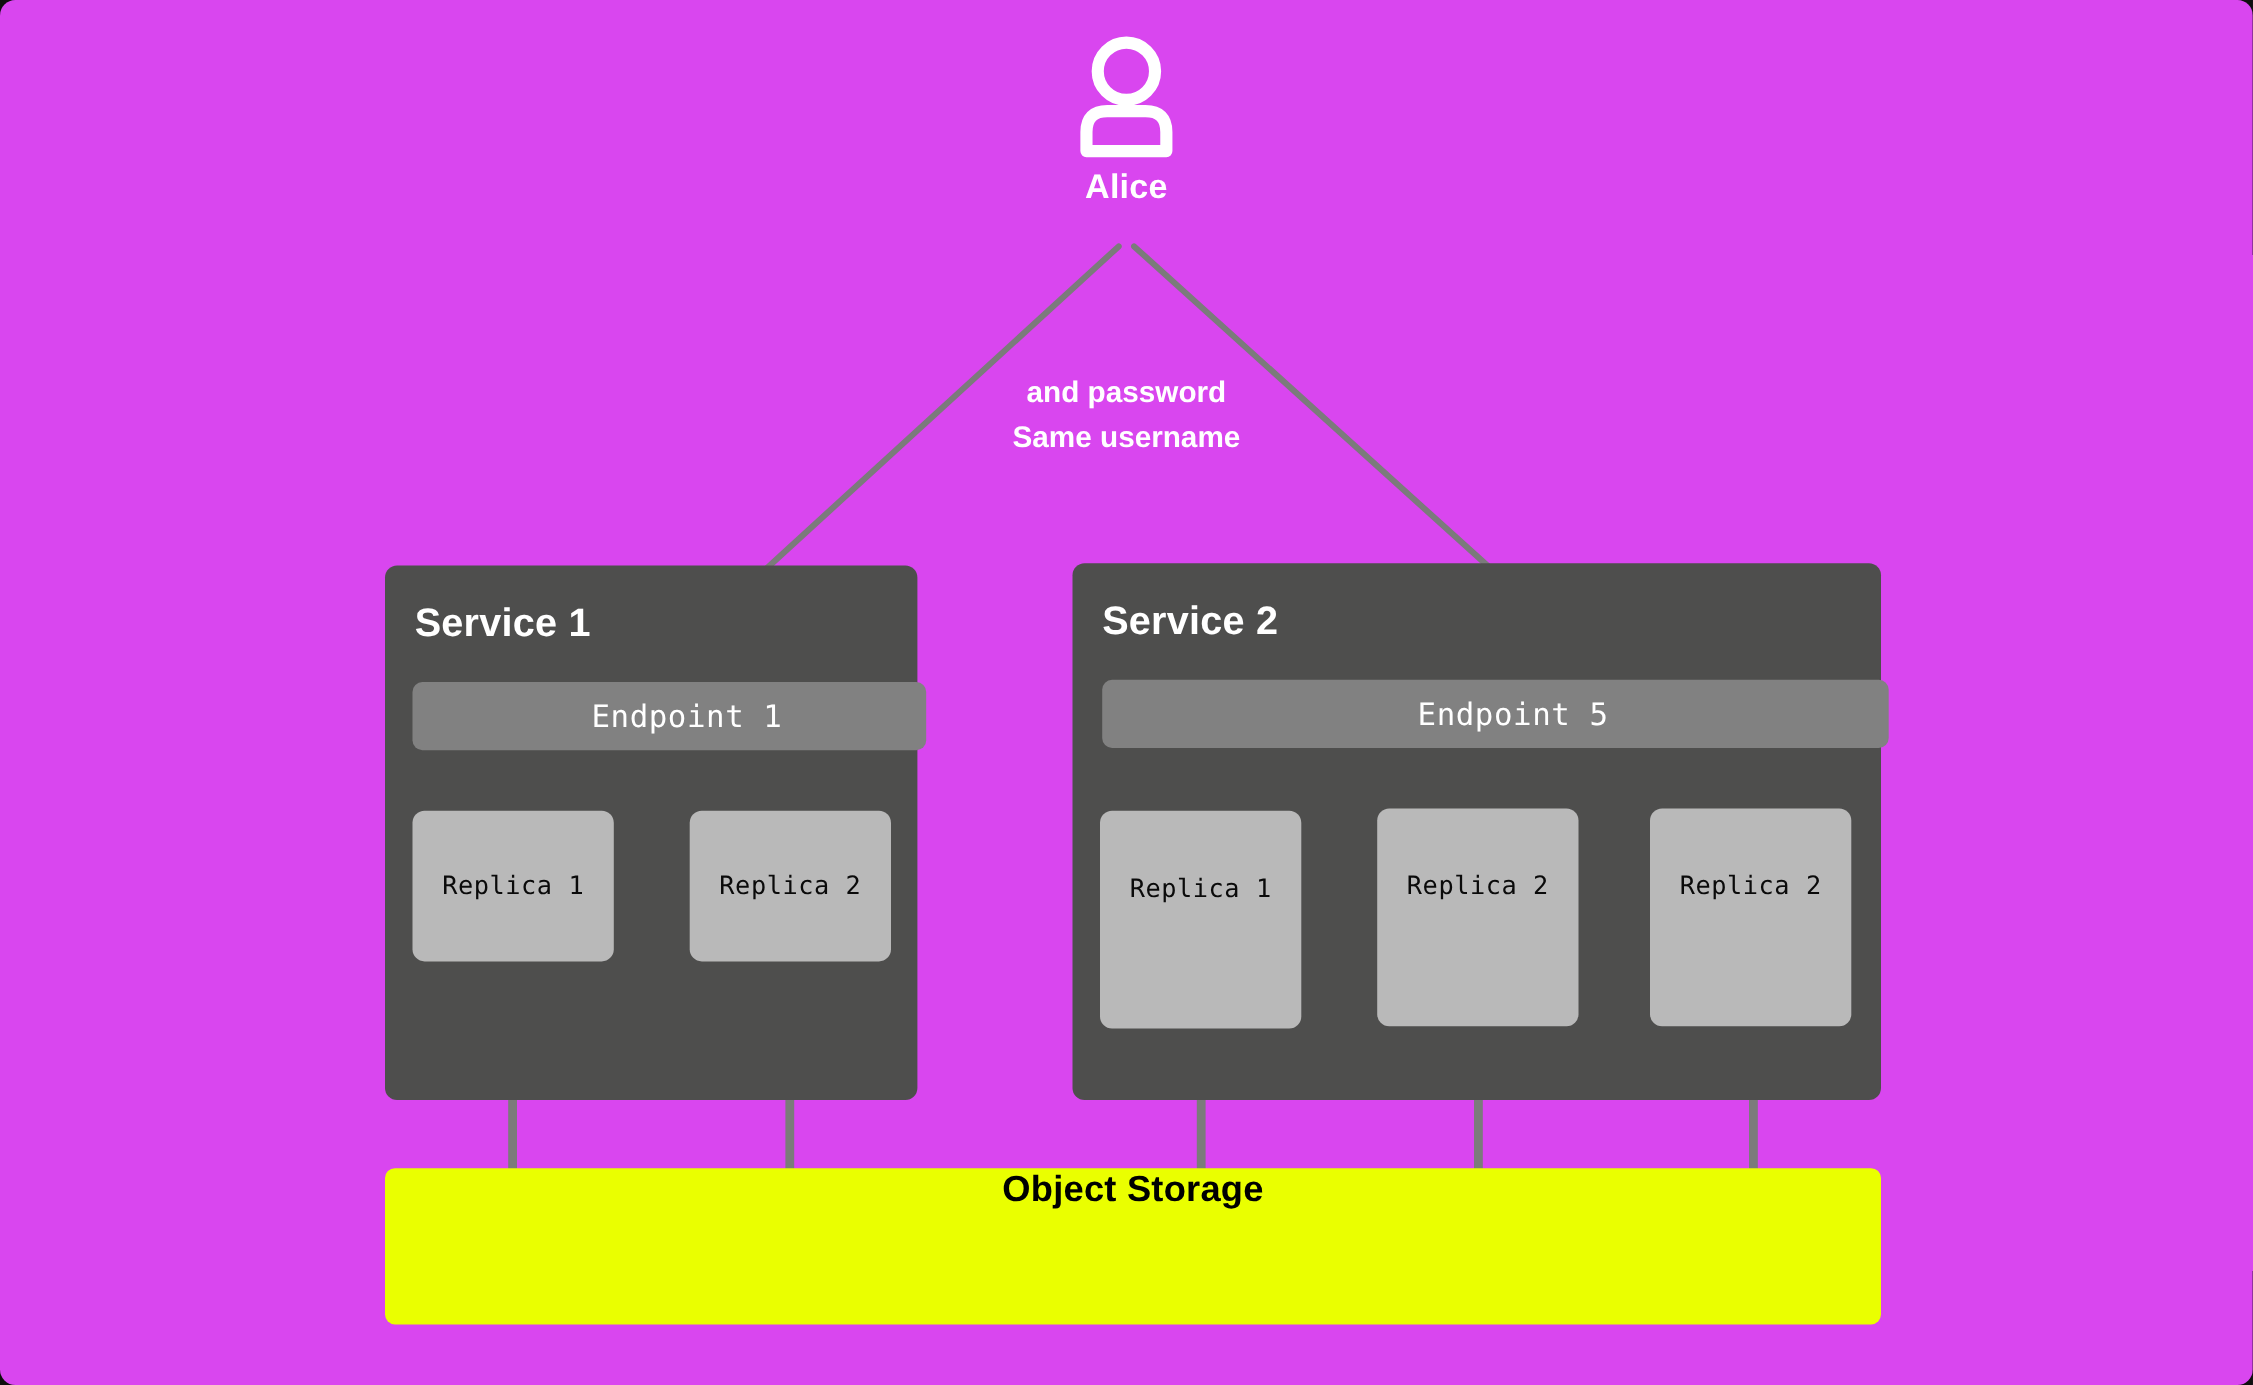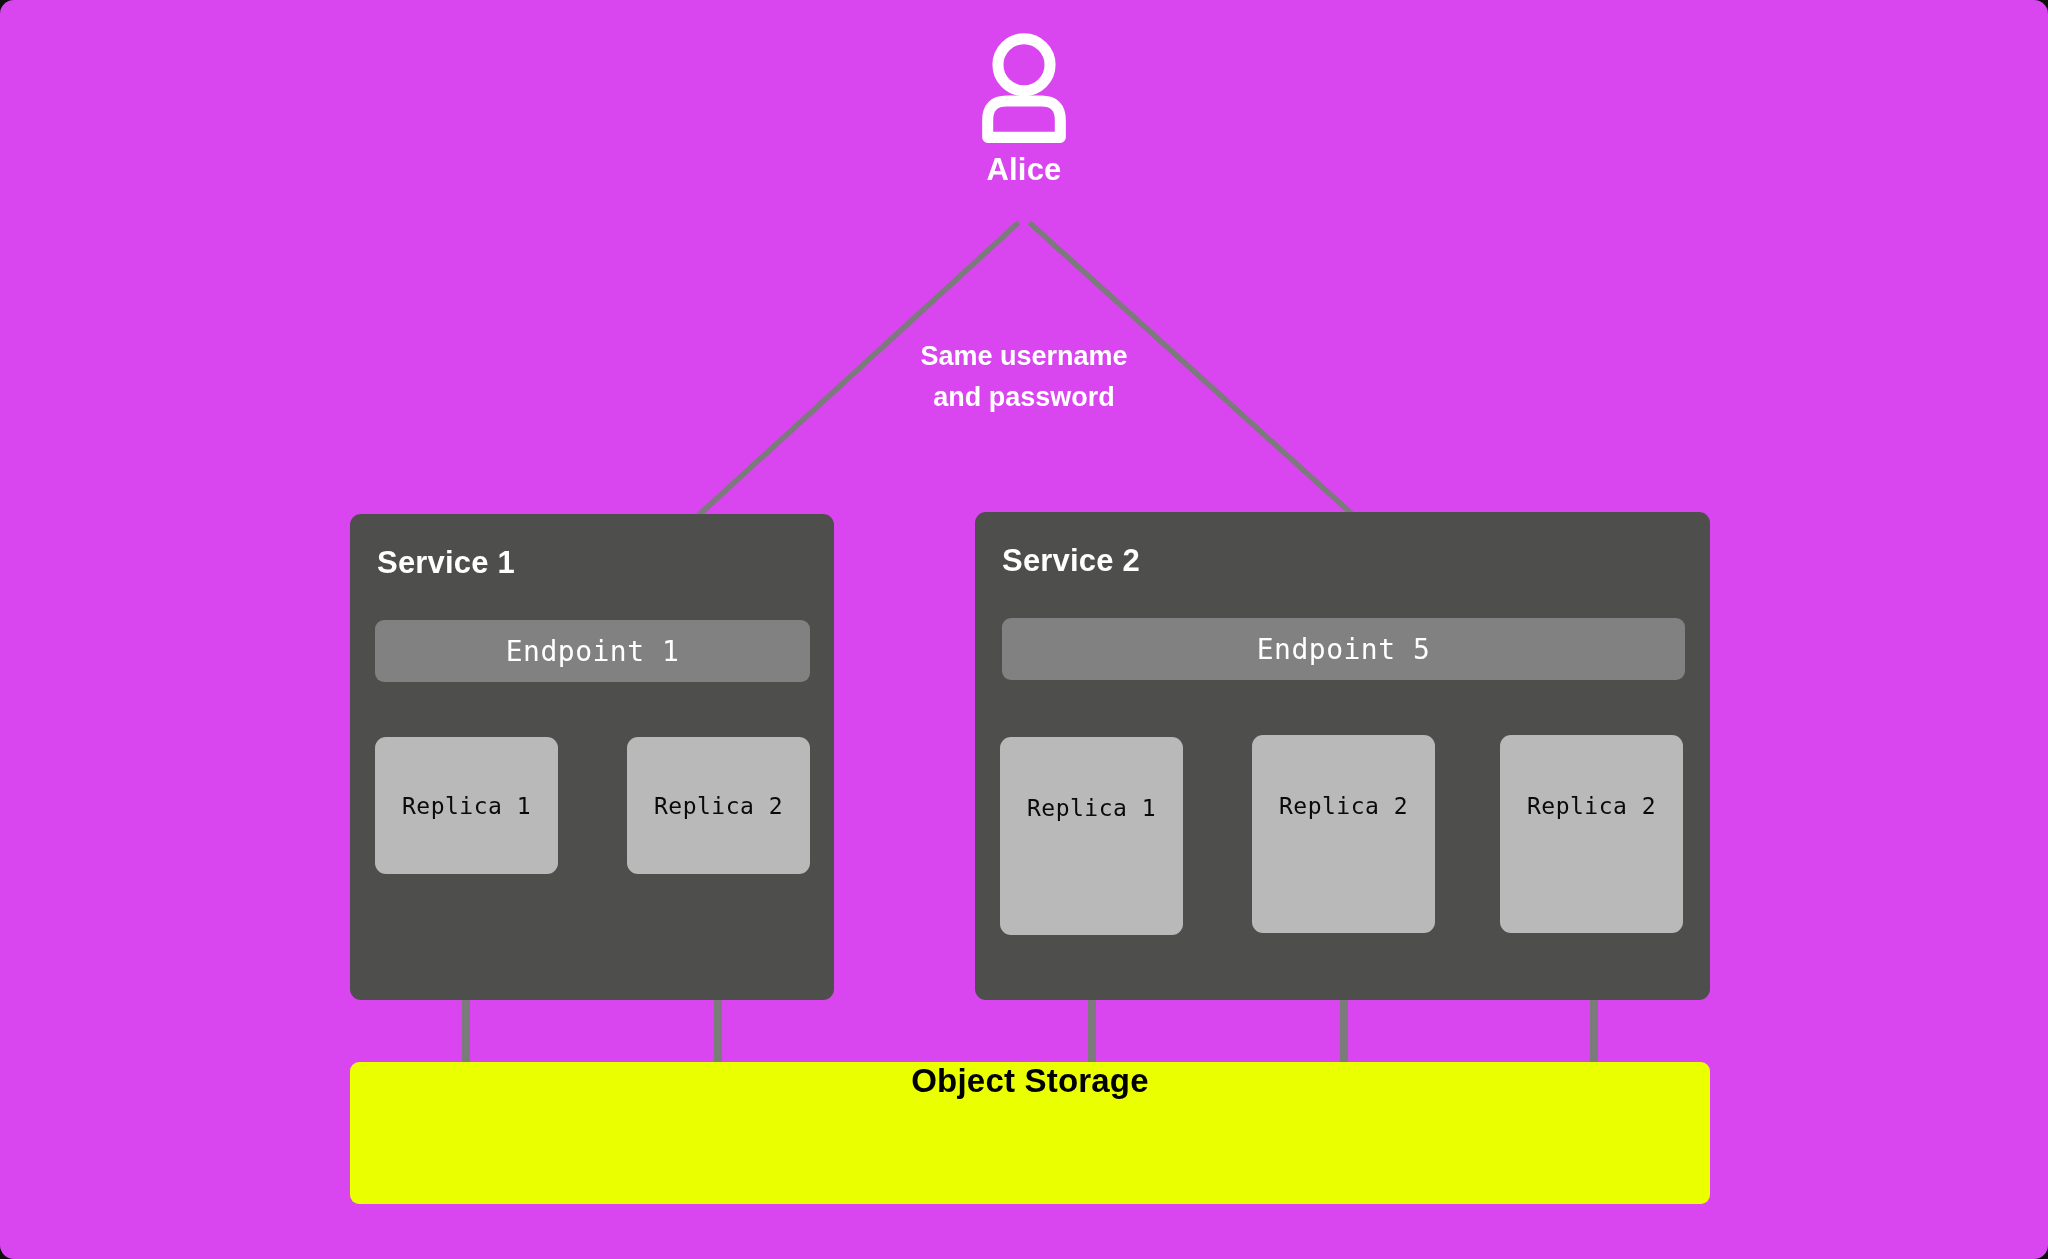--- a/index.html
+++ b/index.html
@@ -75,36 +75,37 @@
 
   
   .service {
     position: absolute;
     background: #4e4e4d;
     border-radius: 11px;
   }
   .service .title {
     position: absolute;
     left: 27px;
-    font-size: 31px;
+    font-size: 36px;
     font-weight: bold;
     color: #ffffff;
     letter-spacing: 0.2px;
   }
   .endpoint {
     position: absolute;
     background: #818181;
     border-radius: 9px;
     color: #ffffff;
     font-family: "DejaVu Sans Mono", "Liberation Mono", monospace;
     font-size: 28px;
     display: flex;
     align-items: center;
     justify-content: center;
     letter-spacing: 0.5px;
+    padding-left: 32px;
   }
   .replica {
     position: absolute;
     background: #b9b9b9;
     border-radius: 11px;
     color: #0a0a0a;
     font-family: "DejaVu Sans Mono", "Liberation Mono", monospace;
     font-size: 23px;
     display: flex;
     justify-content: center;
@@ -150,22 +151,22 @@
     <defs>
       <marker id="ah" viewBox="0 0 10 10" refX="8.6" refY="5" markerWidth="7" markerHeight="7" orient="auto-start-reverse">
         <path d="M 0 0 L 10 5 L 0 10 z" fill="#7b7b7b"></path>
       </marker>
     </defs>
     <line x1="1017" y1="224" x2="608" y2="598" stroke="#7b7b7b" stroke-width="5.5" stroke-linecap="round" marker-end="url(#ah)"></line>
     <line x1="1031" y1="224" x2="1445" y2="598" stroke="#7b7b7b" stroke-width="5.5" stroke-linecap="round" marker-end="url(#ah)"></line>
   </svg>
 
   <div id="caption">
+    <div>and password</div>
     <div>Same username</div>
-    <div>and password</div>
   </div>
 
   <div class="conn" style="left:462px; top:678px; height:390px;"></div>
   <div class="conn" style="left:714px; top:678px; height:390px;"></div>
   <div class="conn" style="left:1088px; top:678px; height:390px;"></div>
   <div class="conn" style="left:1340px; top:678px; height:390px;"></div>
   <div class="conn" style="left:1590px; top:678px; height:390px;"></div>
 
   <div class="service" style="left:350px; top:514px; width:484px; height:486px;"></div>
   <div class="service" style="background:transparent; left:350px; top:514px; width:484px; height:486px;">

